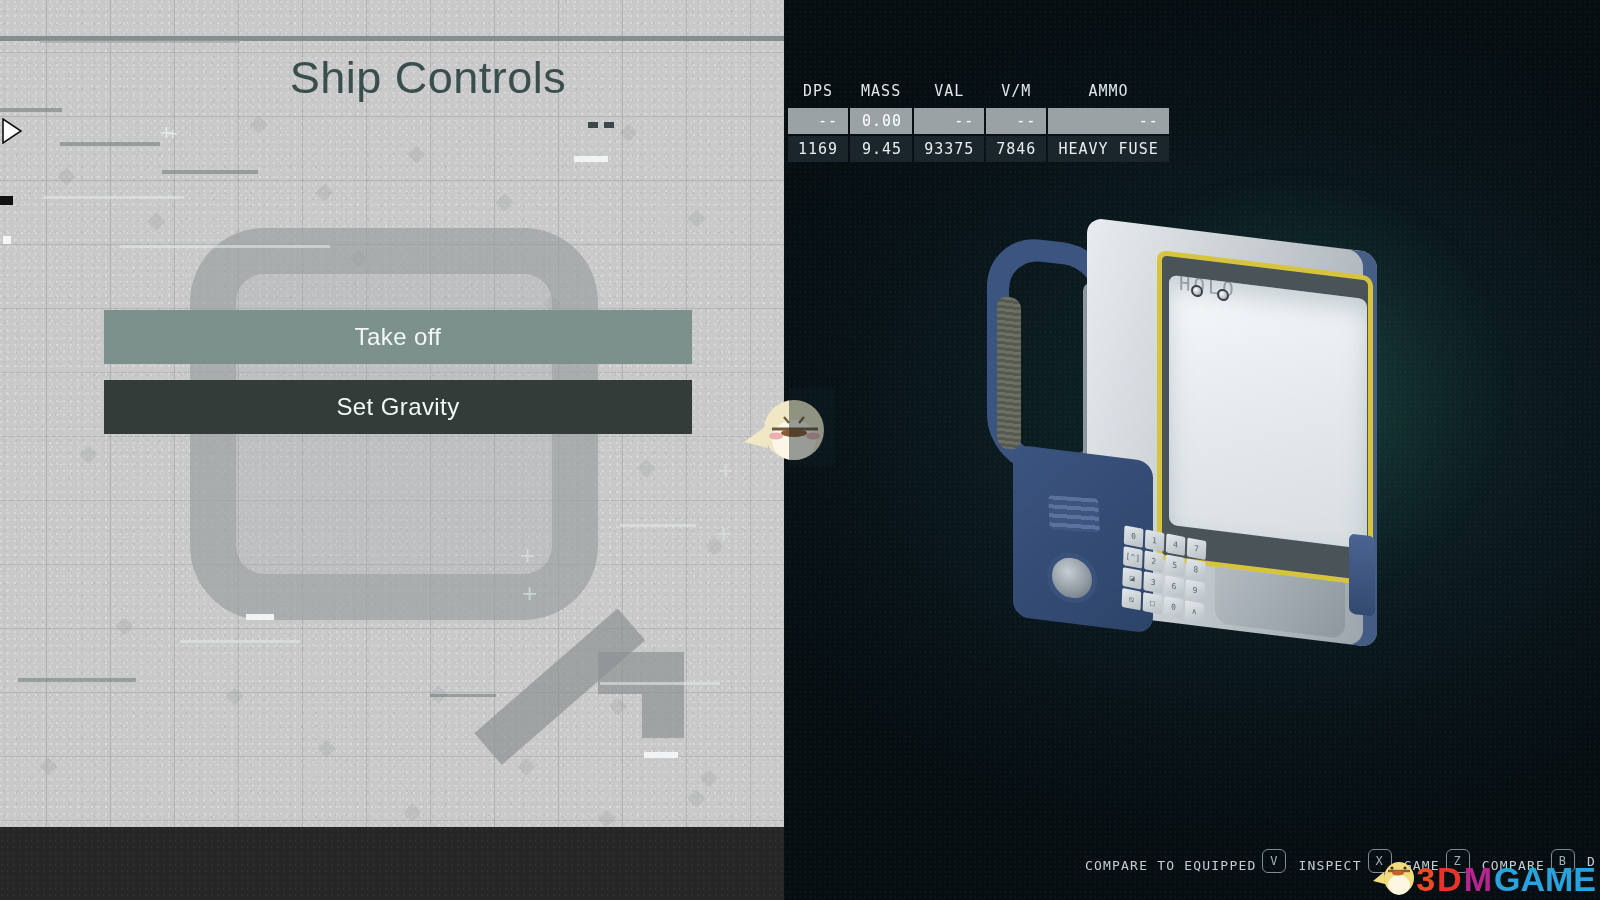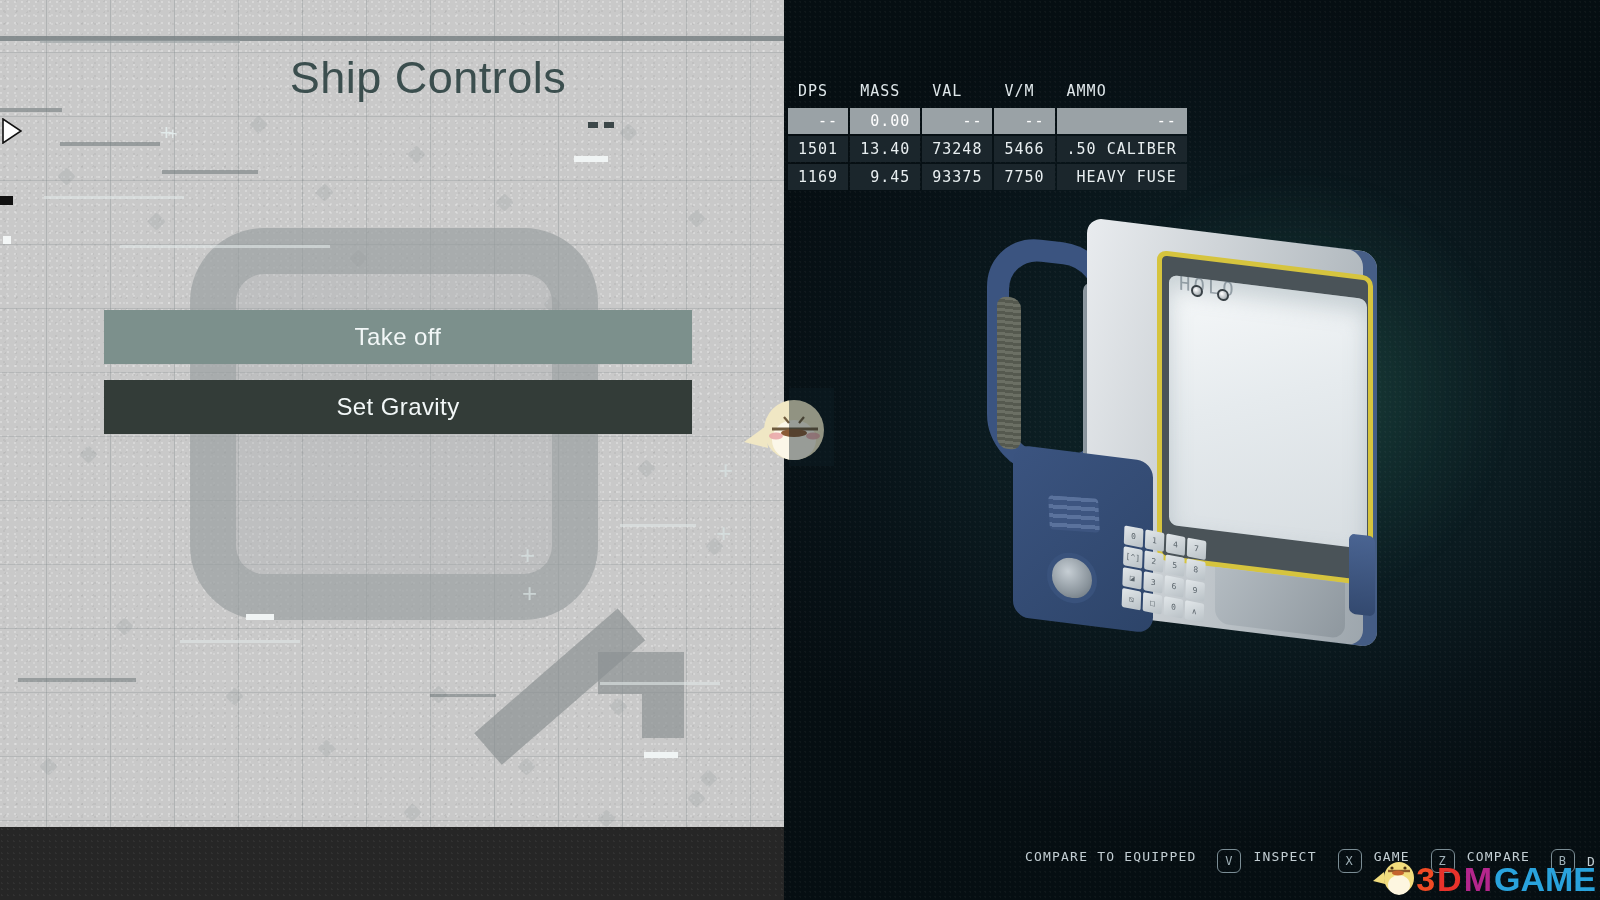--- a/index.html
+++ b/index.html
@@ -152,21 +152,21 @@
   #stats-table {
     position: absolute; left: 2px; top: 78px;
     font-family: "DejaVu Sans Mono", monospace;
     font-size: 15px;
     color: #e8eef0;
     border-collapse: separate;
     border-spacing: 2px;
   }
   #stats-table th {
     font-weight: 400;
-    text-align: left;
+    text-align: center;
     padding: 2px 10px 6px 10px;
     letter-spacing: 1px;
     color: #dfe7ea;
     background: transparent;
   }
   #stats-table td {
     text-align: right;
     padding: 4px 10px;
     background: #1b262c;
     letter-spacing: 1px;
@@ -301,21 +301,21 @@
   #hint-bar {
     position: absolute; left: 0; bottom: 0;
     width: 816px; height: 78px;
     display: flex; align-items: center; justify-content: flex-end;
     gap: 12px;
     padding-right: 4px;
     font-family: "DejaVu Sans Mono", monospace;
     font-size: 13px; letter-spacing: 1.2px;
     color: #c3ced3;
   }
-  .hint { display: flex; align-items: flex-start; gap: 21px; cursor: pointer; white-space: nowrap; }
+  .hint { display: flex; align-items: flex-end; gap: 6px; cursor: pointer; white-space: nowrap; }
   .hint .kbd {
     width: 24px; height: 24px;
     border: 1px solid #7b8d95;
     border-radius: 6px;
     display: flex; align-items: center; justify-content: center;
     font-size: 12px; color: #9fb0b7;
   }
   .hint.clipped { color: #c3ced3; }
 
   
@@ -474,31 +474,24 @@
       </thead>
       <tbody>
         <tr class="selected">
           <td class="col-dps">--</td>
           <td class="col-mass">0.00</td>
           <td class="col-val">--</td>
           <td class="col-vm">--</td>
           <td class="col-ammo">--</td>
         </tr>
         <tr>
-          <td class="col-dps">1501</td>
-          <td class="col-mass">13.40</td>
-          <td class="col-val">73248</td>
-          <td class="col-vm">5466</td>
-          <td class="col-ammo">.50 CALIBER</td>
-        </tr>
-        <tr>
           <td class="col-dps">1169</td>
           <td class="col-mass">9.45</td>
           <td class="col-val">93375</td>
-          <td class="col-vm">7750</td>
+          <td class="col-vm">7846</td>
           <td class="col-ammo">HEAVY FUSE</td>
         </tr>
       </tbody>
     </table>
 
     <div id="hint-bar">
       <div class="hint">
         <span>COMPARE TO EQUIPPED</span>
         <span class="kbd">V</span>
       </div>

